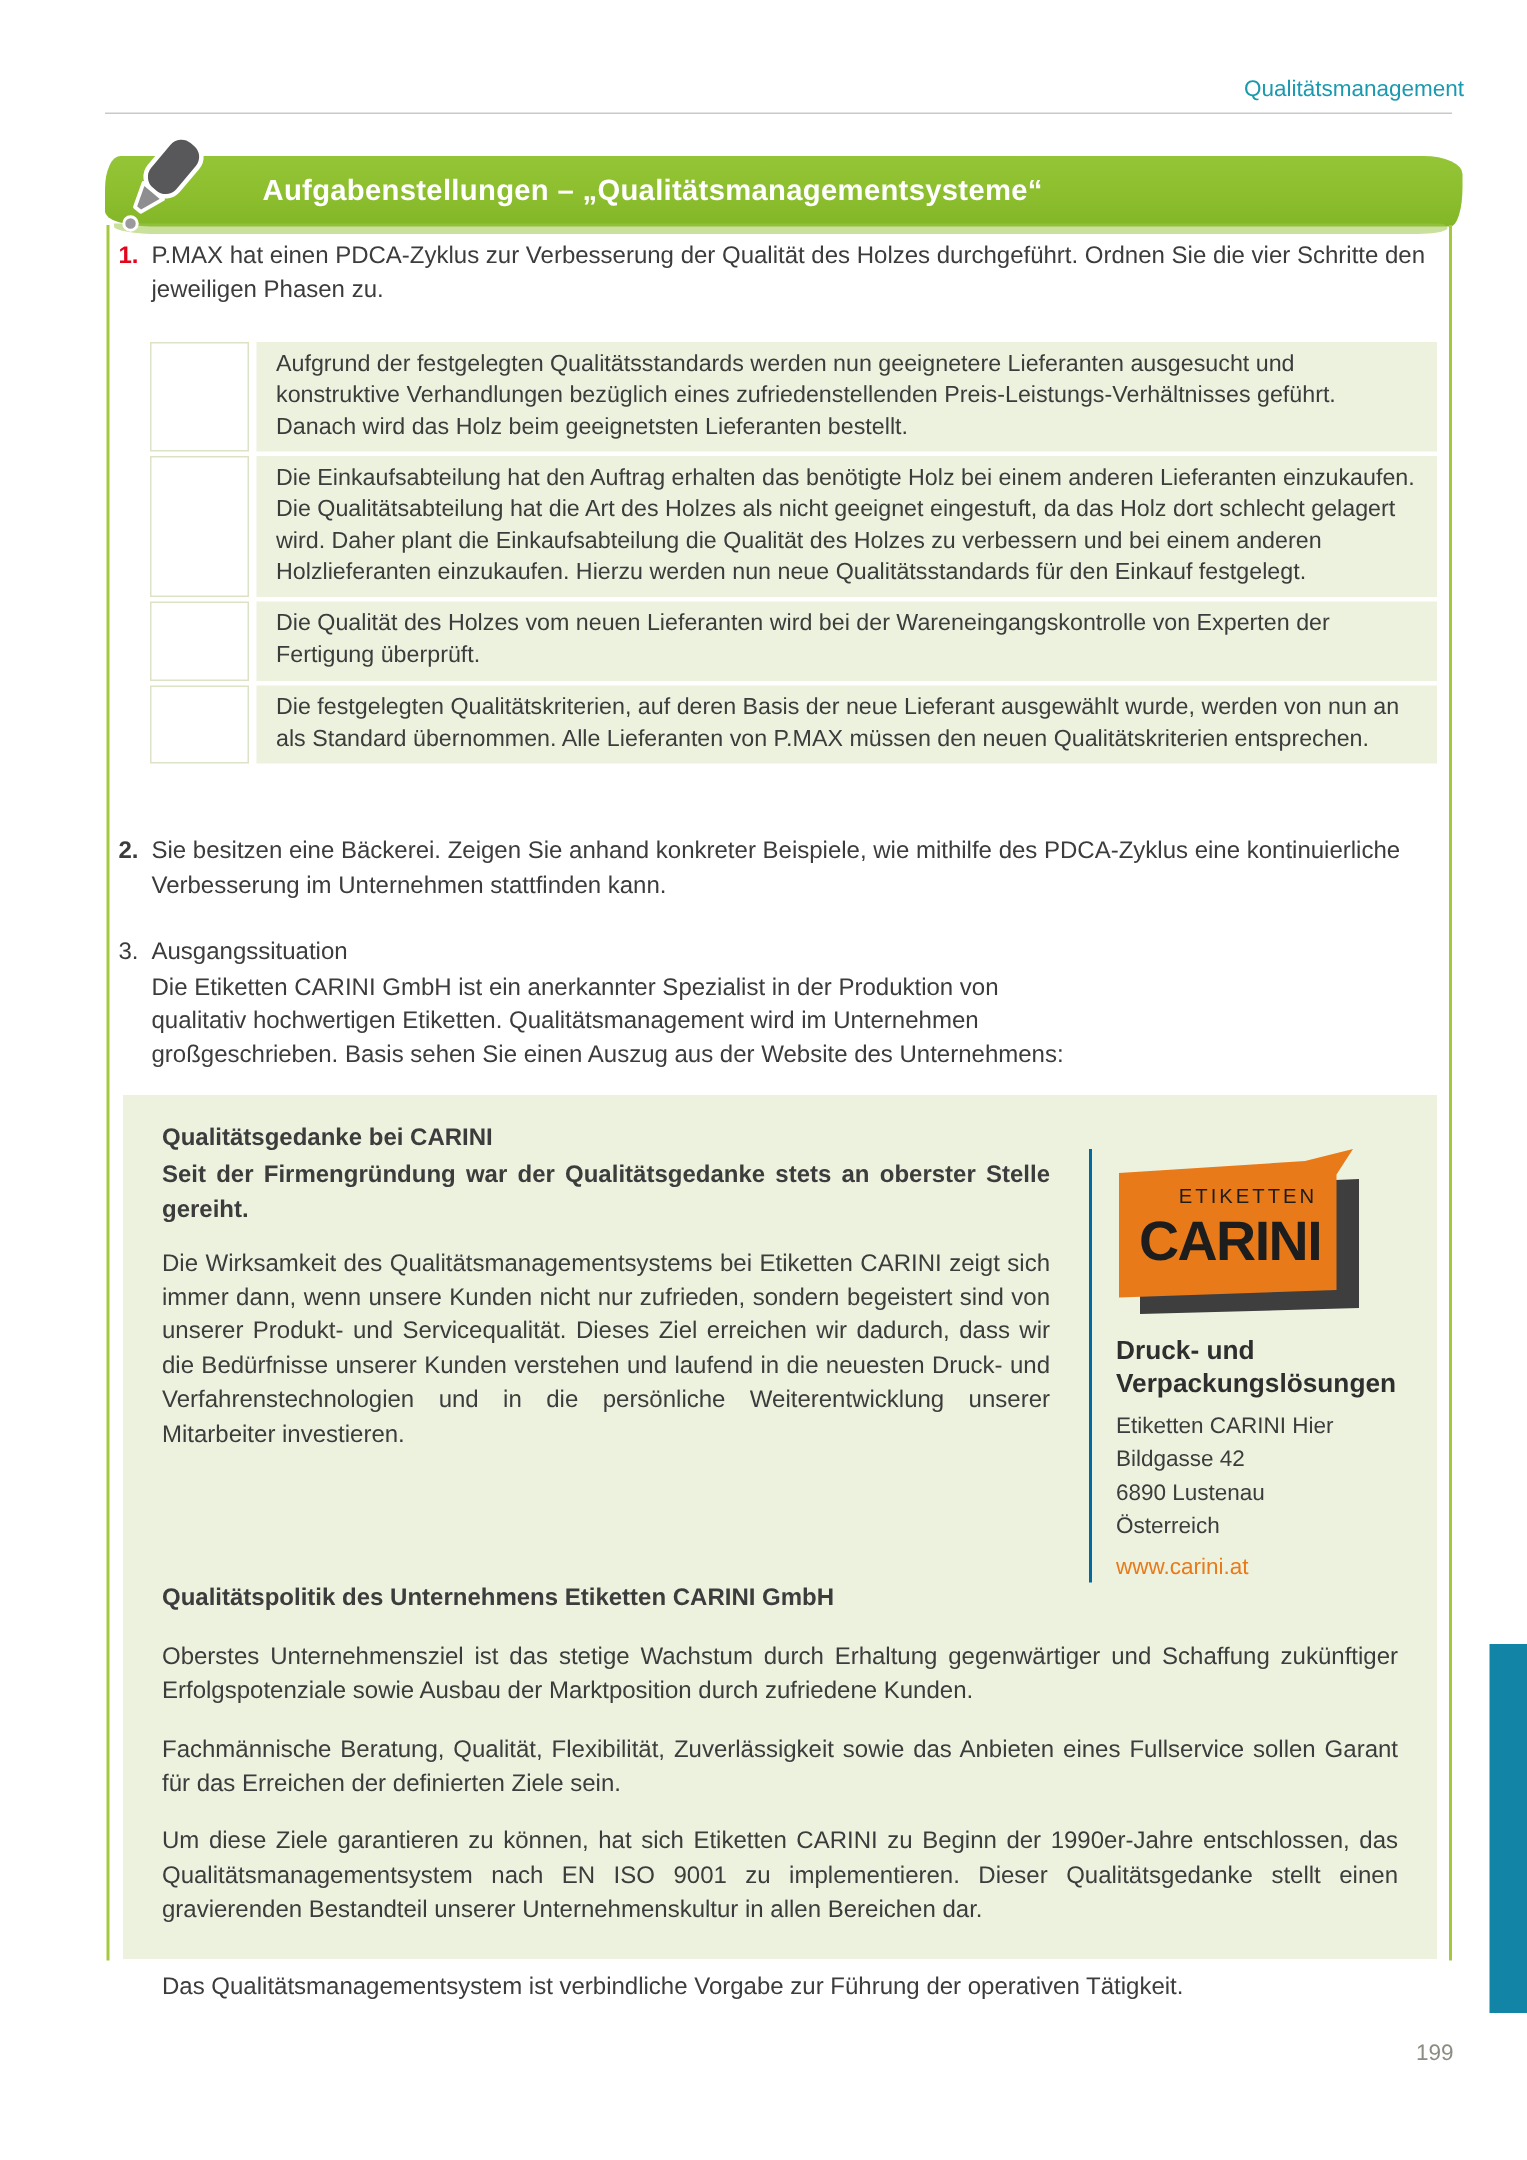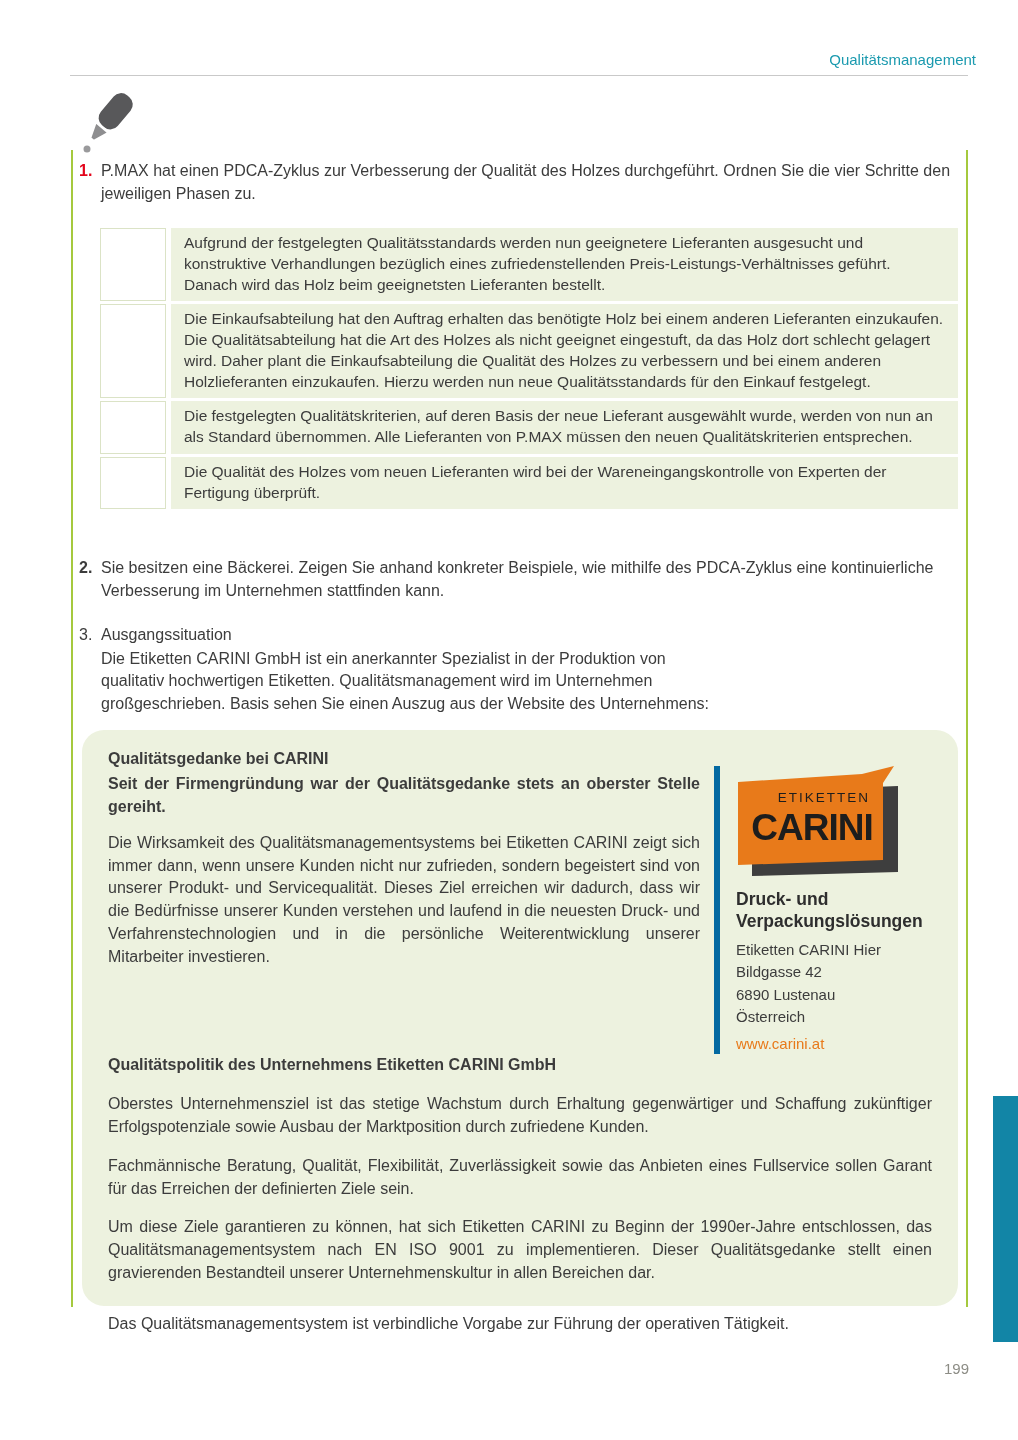--- a/index.html
+++ b/index.html
@@ -47,51 +47,54 @@
     flex:0 0 66px;width:66px;background:#ffffff;border:1px solid #dbe3c6;
     margin-right:5px;box-sizing:border-box;
   }
   .tcell{
     flex:1;background:#edf2df;padding:5px 13px 6px 13px;
     font-size:15.5px;line-height:1.34;color:#3c3c3c;
   }
   
   .webbox{
     position:absolute;top:730px;left:82px;width:876px;height:576px;background:#edf2df;
-    box-sizing:border-box;padding:18px 26px 0 26px;font-size:16px;line-height:1.43;border-radius:22px;
+    box-sizing:border-box;padding:18px 26px 0 26px;font-size:16px;line-height:1.43;
   }
   .webbox p{margin:0 0 16px 0;}
   .bold{font-weight:bold;}
   .just{text-align:justify;}
   .twocol{display:flex;align-items:flex-start;}
   .col-left{width:592px;flex:0 0 592px;}
   .col-left .lead{margin-bottom:13px;}
   .col-left .h1{margin-bottom:2px;}
   .col-right{
-    margin-left:14px;margin-top:18px;flex:1;
-    border-left:6px solid #0369a1;padding-left:16px;min-width:0;
+    margin-left:26px;margin-top:18px;flex:1;
+    border-left:2px solid #0369a1;padding-left:16px;min-width:0;
   }
   .logo-wrap{width:172px;}
   .tagline{font-weight:bold;font-size:17.5px;line-height:1.25;color:#2e2e2e;margin-top:4px;}
   .addr{font-size:15px;line-height:1.5;margin-top:6px;color:#3c3c3c;}
   .site{display:block;margin-top:4px;font-size:15px;color:#e87a1a;text-decoration:none;}
   .h2{margin-top:2px;margin-bottom:12px;}
   .webbox .full-paras p:last-child{margin-top:28px;}
   
   .side-tab{position:absolute;left:993px;top:1096px;width:25px;height:246px;background:#1285a6;}
   .page-number{position:absolute;top:1360px;right:57px;font-size:15px;color:#8c8c85;}
 </style>
 </head>
 <body>
 
 <div class="page">
 
   <div class="header-label">Qualitätsmanagement</div>
   <div class="header-rule"></div>
 
+  <div class="banner">
+    <span class="banner-title">Aufgabenstellungen – „Qualitätsmanagementsysteme“</span>
+  </div>
 
   <div class="pencil">
     <svg viewBox="0 0 66 72" width="66" height="72">
       <g transform="rotate(40 33 34)">
         <rect x="20" y="2" width="25" height="42" rx="11" fill="#58585a" stroke="#ffffff" stroke-width="3"></rect>
         <path d="M24 44 L41 44 L35 60 L30 60 Z" fill="#8e8e90" stroke="#ffffff" stroke-width="2.5" stroke-linejoin="round"></path>
       </g>
       <circle cx="11" cy="63" r="4.5" fill="#9a9a9c" stroke="#ffffff" stroke-width="2"></circle>
     </svg>
   </div>
@@ -108,25 +111,25 @@
     <div class="trow">
       <div class="answer-cell"></div>
       <div class="tcell">Aufgrund der festgelegten Qualitätsstandards werden nun geeignetere Lieferanten ausgesucht und konstruktive Verhandlungen bezüglich eines zufriedenstellenden Preis-Leistungs-Verhältnisses geführt. Danach wird das Holz beim geeignetsten Lieferanten bestellt.</div>
     </div>
     <div class="trow">
       <div class="answer-cell"></div>
       <div class="tcell">Die Einkaufsabteilung hat den Auftrag erhalten das benötigte Holz bei einem anderen Lieferanten einzukaufen. Die Qualitätsabteilung hat die Art des Holzes als nicht geeignet eingestuft, da das Holz dort schlecht gelagert wird. Daher plant die Einkaufsabteilung die Qualität des Holzes zu verbessern und bei einem anderen Holzlieferanten einzukaufen. Hierzu werden nun neue Qualitätsstandards für den Einkauf festgelegt.</div>
     </div>
     <div class="trow">
       <div class="answer-cell"></div>
-      <div class="tcell">Die festgelegten Qualitätskriterien, auf deren Basis der neue Lieferant ausgewählt wurde, werden von nun an als Standard übernommen. Alle Lieferanten von P.MAX müssen den neuen Qualitätskriterien entsprechen.</div>
+      <div class="tcell">Die Qualität des Holzes vom neuen Lieferanten wird bei der Wareneingangskontrolle von Experten der Fertigung überprüft.</div>
     </div>
     <div class="trow">
       <div class="answer-cell"></div>
-      <div class="tcell">Die Qualität des Holzes vom neuen Lieferanten wird bei der Wareneingangskontrolle von Experten der Fertigung überprüft.</div>
+      <div class="tcell">Die festgelegten Qualitätskriterien, auf deren Basis der neue Lieferant ausgewählt wurde, werden von nun an als Standard übernommen. Alle Lieferanten von P.MAX müssen den neuen Qualitätskriterien entsprechen.</div>
     </div>
   </div>
 
   <div class="exercise ex2">
     <span class="ex-num">2.</span>
     <div class="ex-body">Sie besitzen eine Bäckerei. Zeigen Sie anhand konkreter Beispiele, wie mithilfe des PDCA-Zyklus eine kontinuierliche Verbesserung im Unternehmen stattfinden kann.</div>
   </div>
 
   <div class="exercise ex3">
     <span class="ex-num plain">3.</span>

